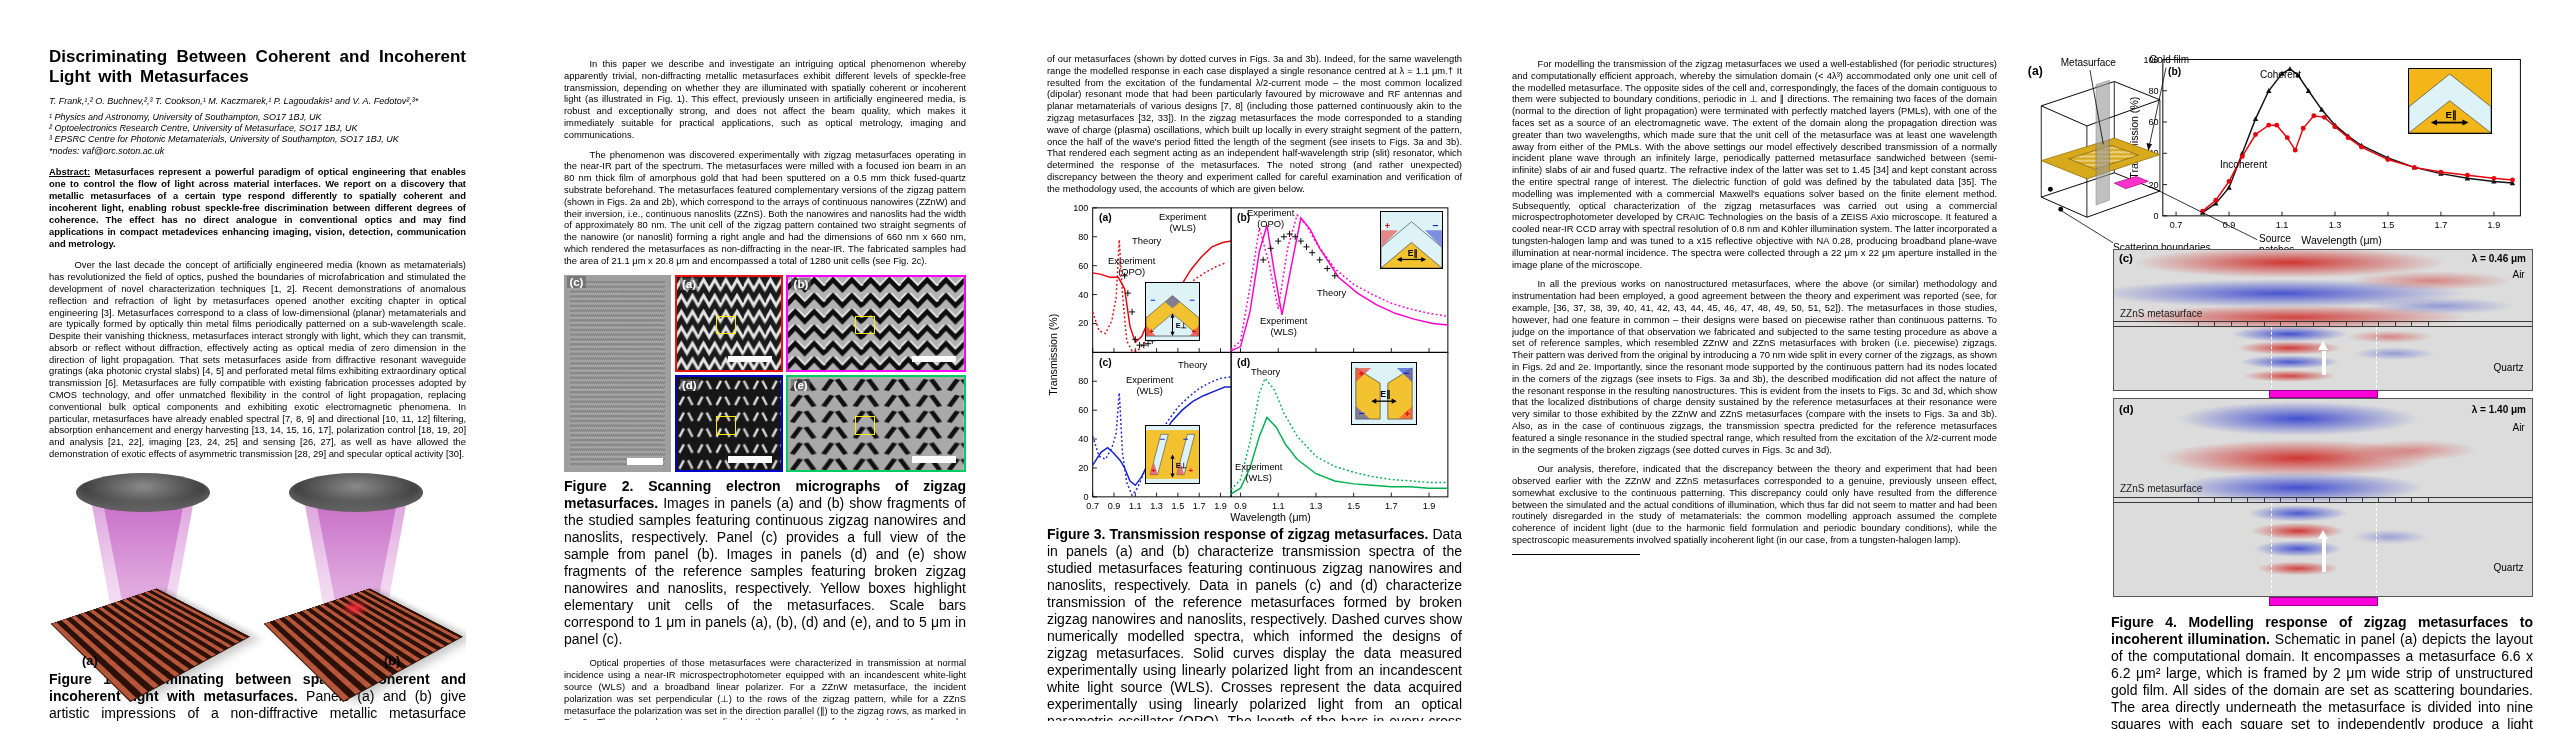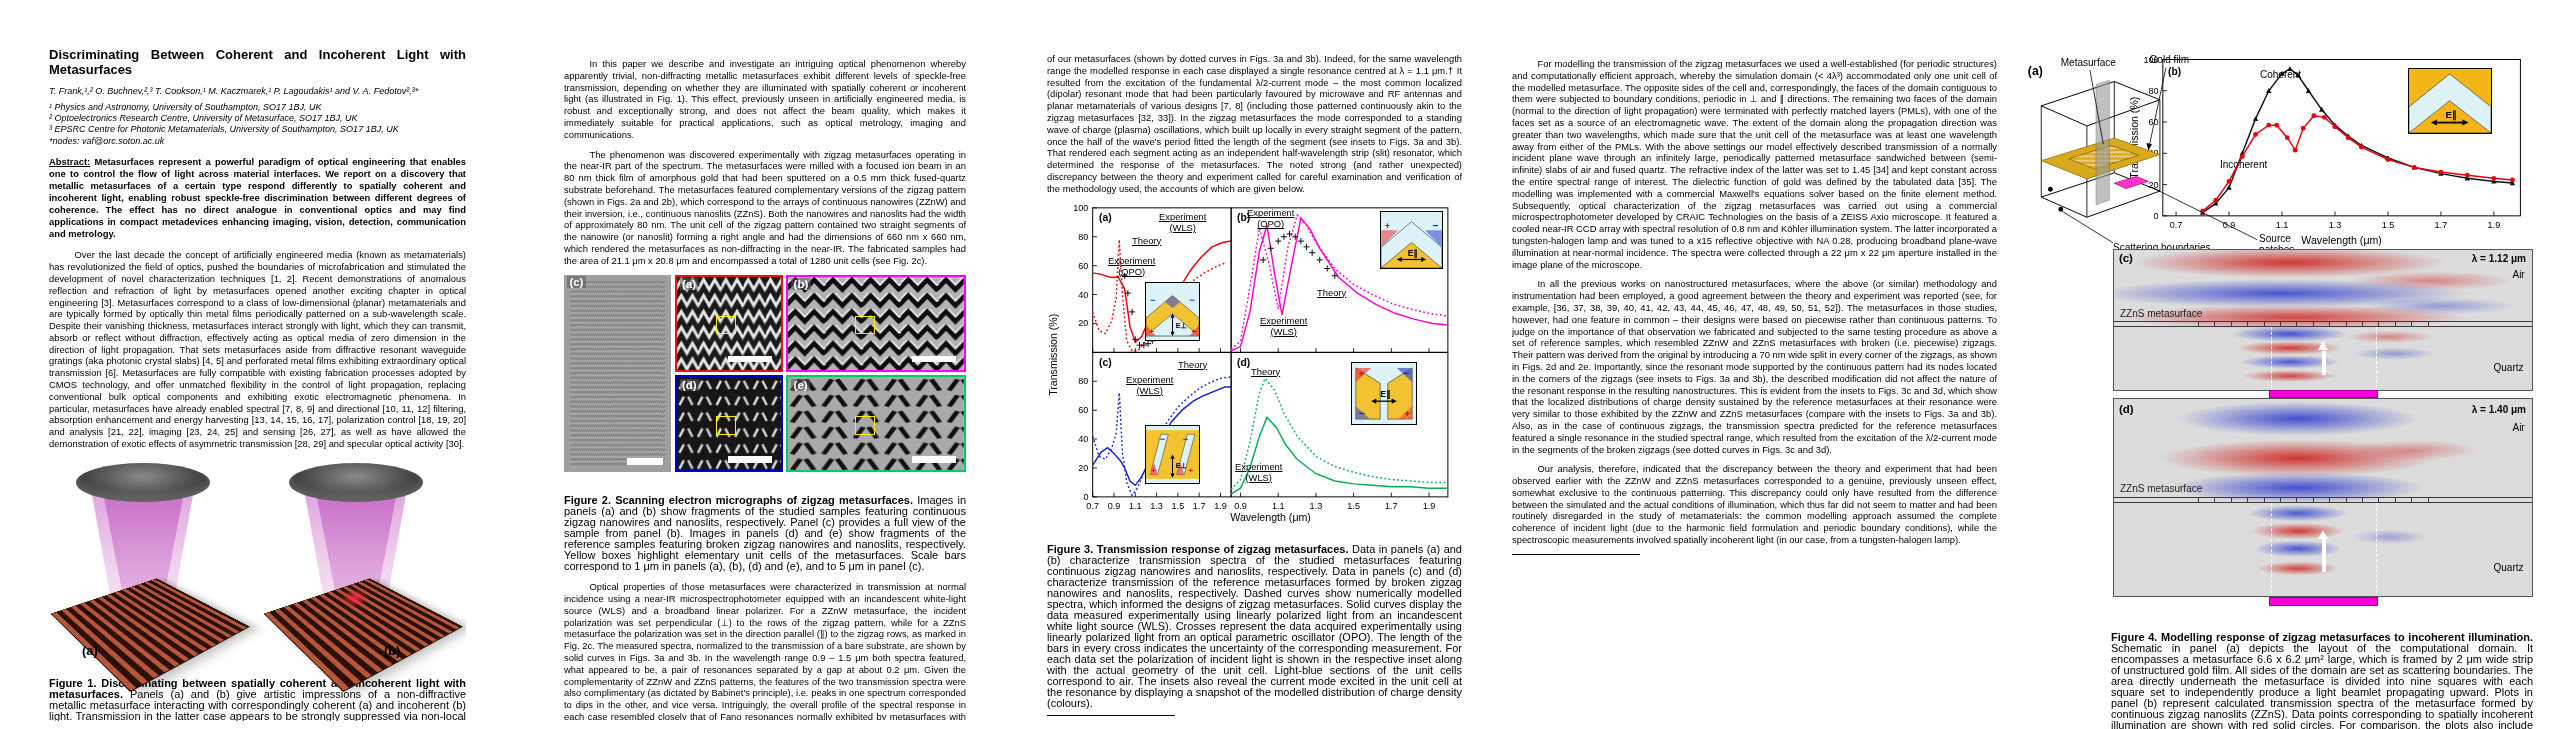--- a/index.html
+++ b/index.html
@@ -1,26 +1,26 @@
 <!DOCTYPE html>
 <html style="font-size:9.7px"><head>
 <meta charset="utf-8">
 <style>
   html,body{margin:0;padding:0;background:#888;}
   .sheet{position:relative;width:2576px;height:729px;background:#ffffff;
          font-family:"Liberation Sans",sans-serif;color:#000;overflow:hidden;}
   .col{position:absolute;overflow:hidden;}
   .body-p{font-size:9.4px;line-height:11.8px;text-align:justify;margin:0 0 8px 0;text-indent:25.5px;}
   .body-p.noindent{text-indent:0;}
-  .title{font-size:13px;font-weight:bold;word-spacing:3px;text-align:justify;margin:0 0 8.5px 0;}
+  .title{font-size:17px;font-weight:bold;word-spacing:3px;text-align:justify;margin:0 0 8.5px 0;}
   .authors{font-style:italic;font-size:9px;margin:0 0 6px 0;}
   .affil{font-style:italic;font-size:9px;line-height:11.4px;}
   .abstract{font-size:9.4px;line-height:12px;font-weight:bold;text-align:justify;margin:8.5px 0 9.7px 0;}
   .abstract .lead{text-decoration:underline;}
-  .caption{font-size:11px;line-height:11px;text-align:justify;margin-top:18px;}
+  .caption{font-size:14px;line-height:17px;text-align:justify;margin-top:0;}
   .caption .lead{font-weight:bold;}
   .footnote{font-size:8.5px;line-height:10.8px;text-align:justify;}
   .fnsep{width:128px;border-top:1px solid #000;margin:6px 0 4.9px 0;}
   
   .fig1{position:relative;height:202px;margin:2.4px 0 1.2px 0;}
   .f1panel{position:absolute;top:0;width:188px;height:200px;}
   .f1cone{position:absolute;left:36px;top:24px;width:115px;height:152px;
           background:linear-gradient(180deg,rgba(186,64,186,.50),rgba(210,120,205,.33) 55%,rgba(225,170,220,.22));
           clip-path:polygon(4% 0,96% 0,72% 100%,28% 100%);}
   .f1cone2{position:absolute;left:52px;top:24px;width:85px;height:155px;
@@ -43,21 +43,21 @@
         height:202px;margin:3.6px 0 1.2px 0;}
   .sem{position:relative;overflow:hidden;}
   .sem svg{display:block;width:100%;height:100%;}
   .semlabel{position:absolute;left:3px;top:1.8px;font-size:11.5px;font-weight:bold;color:#fff;
             background:rgba(90,90,90,.55);padding:0 2.4px;}
   .ucell{position:absolute;border:1.8px solid #ffee00;width:18px;height:16.4px;left:38%;top:42%;}
   .sbar{position:absolute;right:8.5px;bottom:7.3px;width:44px;height:6.7px;background:#fff;}
   
   .fig3wrap{position:relative;width:415px;height:323px;margin:4.9px 0 0 0;}
   .f3lab{position:absolute;font-size:10.3px;font-weight:bold;}
-  .f3ann{position:absolute;font-size:9.4px;white-space:pre-line;text-align:center;line-height:11px;text-decoration:underline;}
+  .f3ann{position:absolute;font-size:9.4px;white-space:pre-line;text-align:center;line-height:11px;}
   .insetbox{position:absolute;border:1px solid #000;background:#ddf3f8;}
   .insetbox svg{display:block;width:100%;height:100%;}
   .sp{fill:#e8000d;font-weight:bold;font-size:15px;}
   .sm{fill:#1420d2;font-weight:bold;font-size:17px;}
   .elab{fill:#000;font-weight:bold;font-size:14px;}
   
   .fig4{position:absolute;left:2023px;top:36px;width:535px;height:693px;}
   .f4map{position:absolute;left:90px;width:418px;border:1px solid #555;background-color:#dcdcdc;}
   .msline{position:absolute;left:0;right:0;height:4.3px;border-top:1px solid #3a3a3a;border-bottom:1px solid #3a3a3a;background:transparent;}
   .msticks{position:absolute;left:20%;width:56%;top:0;bottom:0;
@@ -554,21 +554,21 @@
         radial-gradient(58% 12% at 43% 48%, rgba(205,30,25,.8), rgba(205,30,25,0) 72%),
         radial-gradient(26% 9% at 76% 22%, rgba(205,30,25,.45), rgba(205,30,25,0) 75%),
         radial-gradient(24% 8% at 78% 40%, rgba(40,55,205,.4), rgba(40,55,205,0) 75%),
         radial-gradient(20% 8% at 42% 60%, rgba(40,55,205,.85), rgba(40,55,205,0) 70%),
         radial-gradient(18% 7% at 42% 70%, rgba(205,30,25,.85), rgba(205,30,25,0) 70%),
         radial-gradient(17% 7% at 42% 80%, rgba(40,55,205,.8), rgba(40,55,205,0) 70%),
         radial-gradient(16% 6% at 42% 90%, rgba(205,30,25,.8), rgba(205,30,25,0) 70%),
         radial-gradient(14% 6% at 66% 62%, rgba(205,30,25,.45), rgba(205,30,25,0) 75%),
         radial-gradient(13% 6% at 67% 74%, rgba(40,55,205,.4), rgba(40,55,205,0) 75%);">
       <div class="maplab b" style="left:4.9px;top:2.4px;font-size:11.5px;">(c)</div>
-      <div class="maplab b" style="right:6px;top:3px;">λ = 1.12 μm</div>
+      <div class="maplab b" style="right:6px;top:3px;">λ = 0.46 μm</div>
       <div class="maplab" style="right:7.3px;top:19.4px;">Air</div>
       <div class="maplab" style="left:6px;top:58px;color:#222;">ZZnS metasurface</div>
       <div class="msline" style="top:71px;">
           <div class="msticks"></div>
         </div>
       <div class="maplab" style="right:8.5px;top:112px;">Quartz</div>
       <div class="dashv" style="left:157px;top:77px;height:61px;"></div>
       <div class="dashv" style="left:262px;top:77px;height:61px;"></div>
       <div class="uparrow" style="left:204px;top:91px;"></div>
       <div class="upstem" style="left:208px;top:101px;height:24px;"></div>

